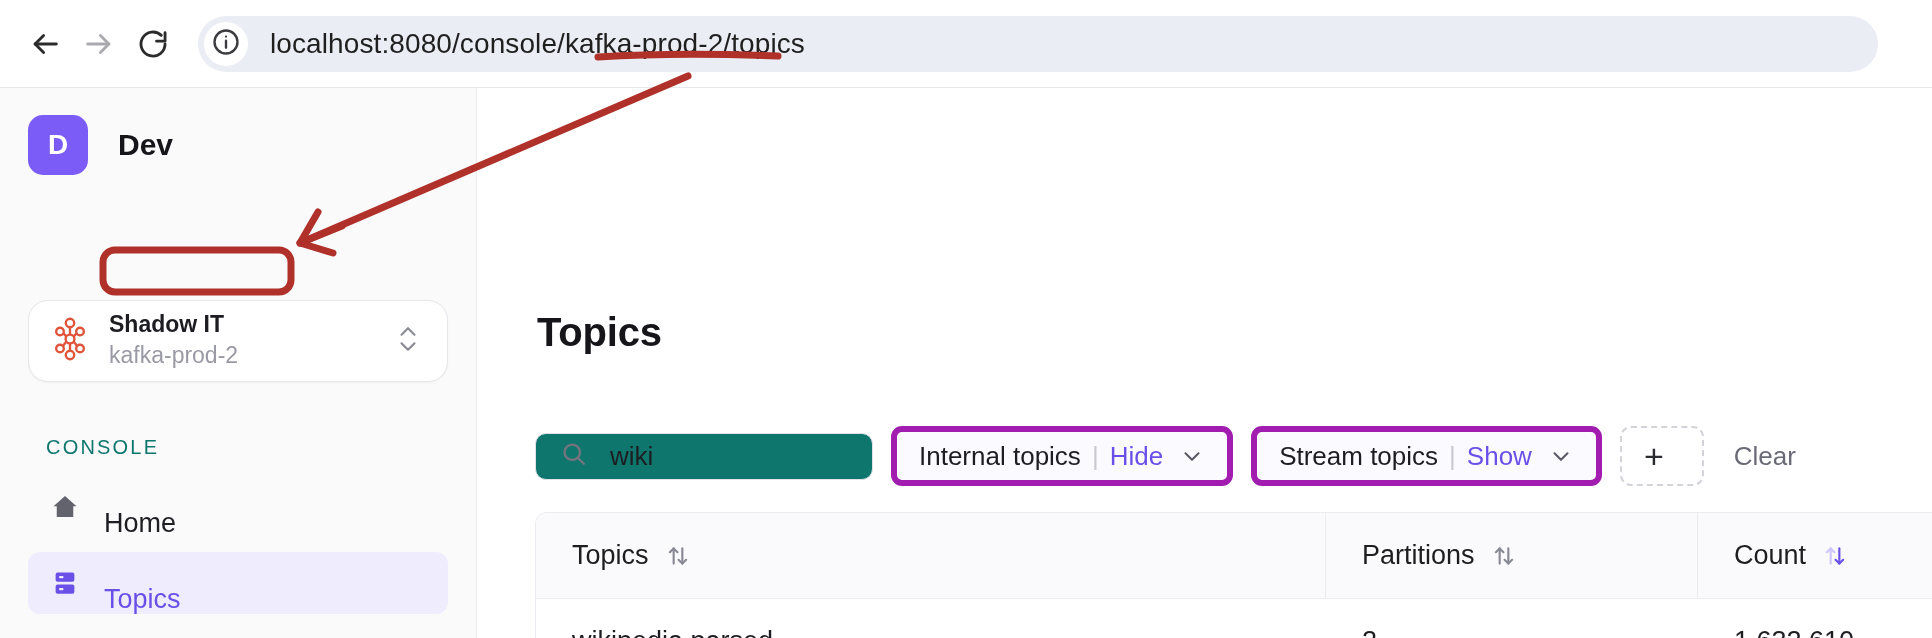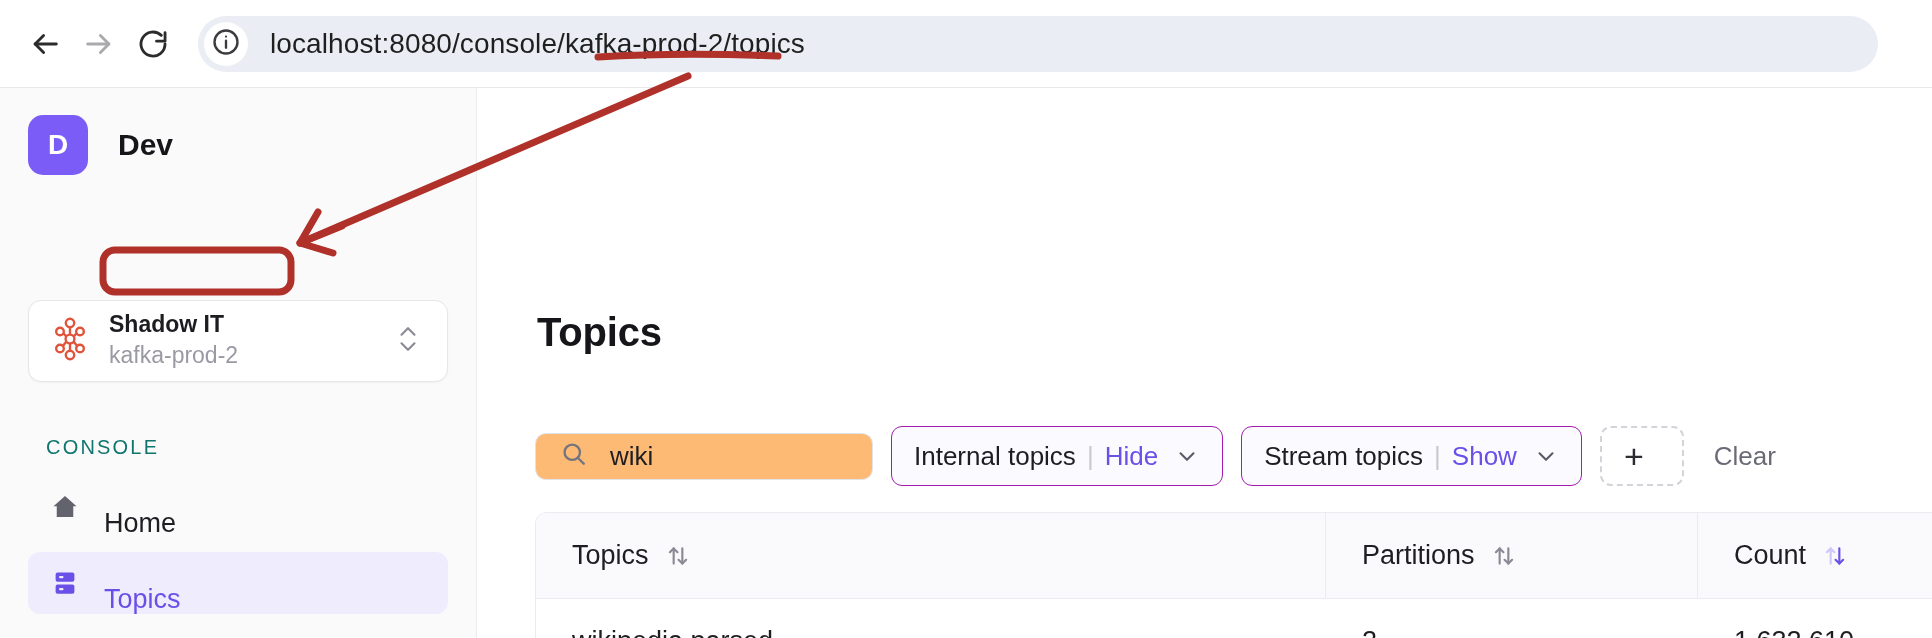--- a/index.html
+++ b/index.html
@@ -90,21 +90,21 @@
     font-size: 30px; font-weight: bold;
     color: #16161a;
   }
 
   .cluster-select {
     position: absolute;
     left: 28px; top: 212px;
     width: 420px; height: 82px;
     background: #ffffff;
     border: 1px solid #e6e6eb;
-    border-radius: 13px;
+    border-radius: 20px;
     display: flex; align-items: center;
     box-shadow: 0 1px 2px rgba(16,16,30,0.04);
   }
   .kafka-icon { margin-left: 22px; flex: 0 0 auto; }
   .cluster-text { margin-left: 20px; flex: 1 1 auto; overflow: hidden; }
   .cluster-name {
     font-size: 23px; font-weight: bold; color: #1c1c21;
     line-height: 1.15;
     white-space: nowrap;
   }
@@ -148,30 +148,30 @@
   }
 
   .filter-row {
     position: absolute; left: 58px; top: 338px;
     display: flex; align-items: center;
   }
   .search-box {
     width: 338px; height: 47px;
     border: 1px solid #e2e2e8;
     border-radius: 11px;
-    background: #fdba74;
+    background: #0f766e;
     display: flex; align-items: center;
     padding-left: 24px;
   }
   .search-val {
     margin-left: 22px; font-size: 26px; color: #1d1d22;
   }
   .pill {
     height: 60px;
-    border: 1px solid #a21caf;
+    border: 6px solid #a21caf;
     border-radius: 11px;
     background: #fbfaff;
     display: flex; align-items: center;
     padding: 0 22px;
     margin-left: 18px;
     white-space: nowrap;
   }
   .pill-label { font-size: 26px; color: #1d1d22; }
   .pill-sep { font-size: 26px; color: #c9c9d2; margin: 0 11px; }
   .pill-value { font-size: 26px; color: #6b50e8; }

